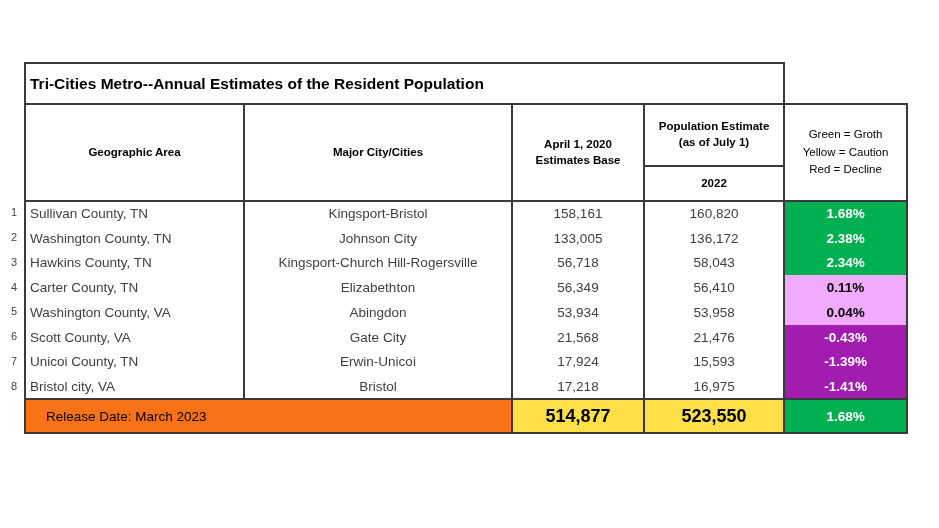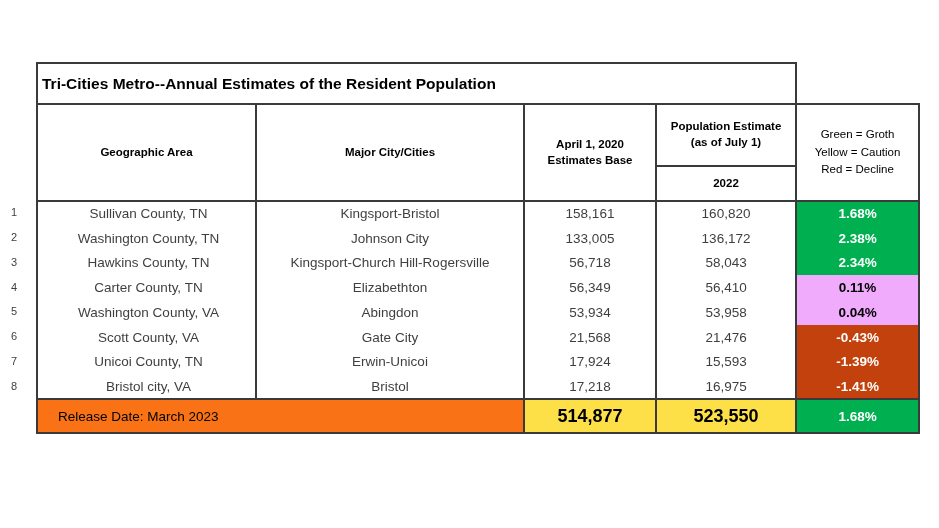--- a/index.html
+++ b/index.html
@@ -14,21 +14,21 @@
   }
 
   
   .row-nums { position: absolute; left: 0; top: 200px; width: 28px; }
   .row-num {
     height: 24.75px; display: flex; align-items: center; justify-content: center;
     font-size: 11px; color: #3f3f3f;
   }
 
   table.pop-table {
-    position: absolute; left: 36px; top: 62px;
+    position: absolute; left: 24px; top: 62px;
     width: 882px;
     border-collapse: collapse;
     table-layout: fixed;
   }
   td { border: 2px solid #3a3a3a; padding: 0; overflow: hidden; vertical-align: middle; }
 
   tr.r-title { height: 41px; }
   tr.r-h1    { height: 62px; }
   tr.r-h2    { height: 35px; }
   tr.data    { height: 24.75px; }
@@ -37,27 +37,27 @@
   .title-cell {
     font-weight: bold; font-size: 15.5px;
     text-align: left; padding-left: 4px;
   }
   .notch { border: none; background: #ffffff; }
 
   .hdr { font-weight: bold; font-size: 11.5px; text-align: center; line-height: 1.35; }
   .legend-cell { font-size: 11.5px; text-align: center; line-height: 1.55; font-weight: normal; margin-top: 25px; }
 
   tr.data td { border-top: none; border-bottom: none; font-size: 13.5px; color: #3f3f3f; }
-  td.area { text-align: center; padding-left: 4px; }
+  td.area { text-align: left; padding-left: 4px; }
   td.city, td.num { text-align: center; }
 
   td.pct { text-align: center; font-weight: bold; font-size: 12px; }
   td.pct[data-status="green"]  { background: #00B050; color: #ffffff; }
   td.pct[data-status="yellow"] { background: #f0abfc; color: #000000; }
-  td.pct[data-status="red"]    { background: #c2410c; color: #ffffff; }
+  td.pct[data-status="red"]    { background: #a21caf; color: #ffffff; }
 
   tr.r-foot td { border: 2px solid #3a3a3a; }
   td.release {
     background: #f97316; font-weight: normal; font-size: 13.5px;
     text-align: left; padding-left: 20px; color: #000;
   }
   td.total {
     background: #fde047; font-weight: bold; font-size: 18px;
     text-align: center; color: #000;
   }

